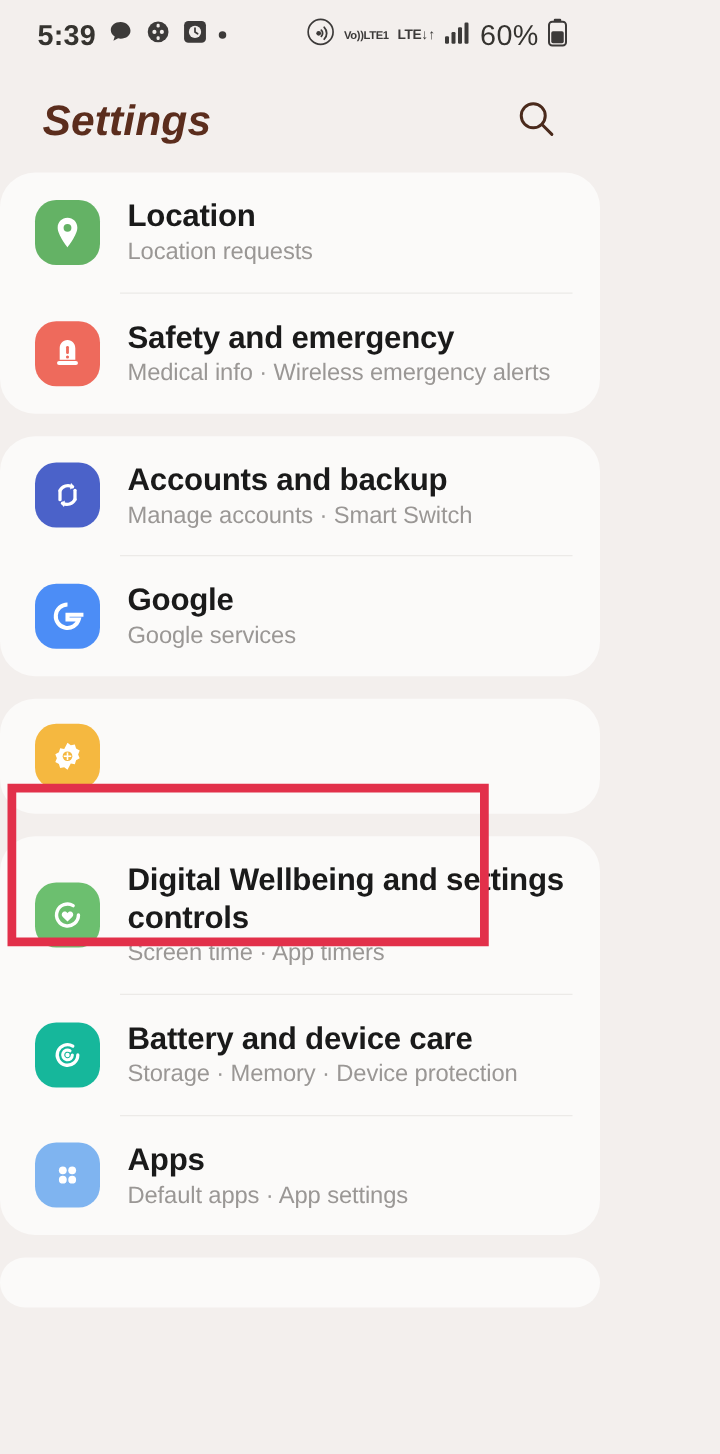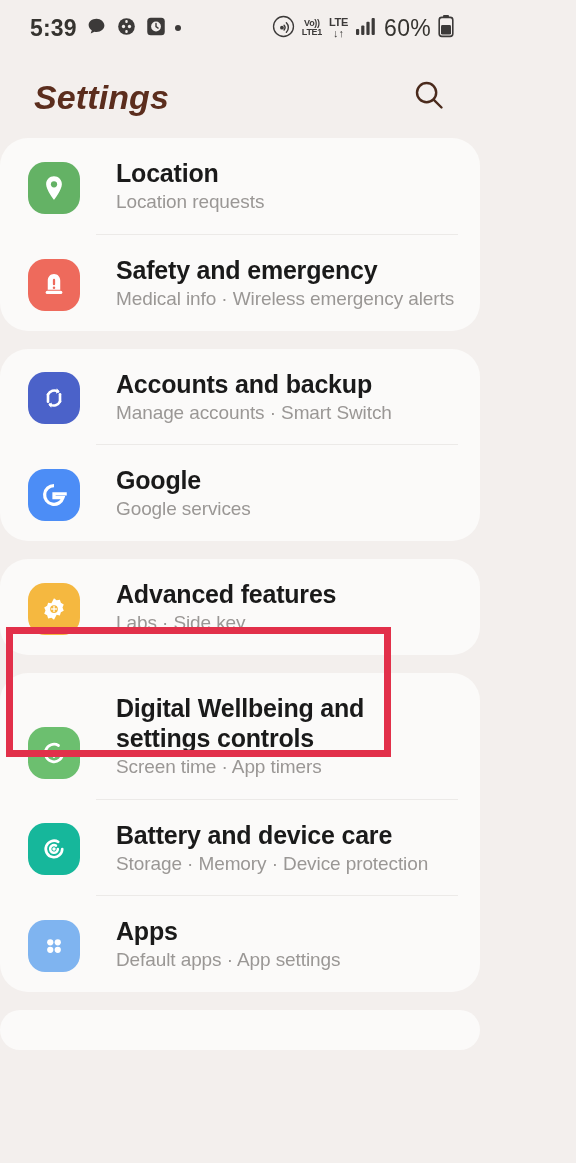--- a/index.html
+++ b/index.html
@@ -13,24 +13,24 @@
 
   
   .statusbar {
     height: 56px; display: flex; align-items: center;
     padding: 0 26px 0 30px; color: #3c3a39;
   }
   .sb-left { display: flex; align-items: center; gap: 9px; }
   .sb-time { font-size: 23px; font-weight: 700; letter-spacing: .2px; color: #35332f; }
   .sb-right { margin-left: auto; display: flex; align-items: center; gap: 7px; }
   .sb-battery-text { font-size: 23px; font-weight: 400; color: #35332f; letter-spacing:.3px;}
-  .volte { display:flex; flex-direction:column; align-items:center; line-height:1; font-weight:800;}
+  .volte { display:flex; flex-direction:row; align-items:center; line-height:1; font-weight:800;}
   .volte .t { font-size: 9px; letter-spacing:-.3px; }
   .volte .b { font-size: 9px; letter-spacing:-.3px; }
-  .ltebox { display:flex; flex-direction:column; align-items:center; line-height:1; font-weight:800;}
+  .ltebox { display:flex; flex-direction:row; align-items:center; line-height:1; font-weight:800;}
   .ltebox .t { font-size: 11px; letter-spacing:-.3px; }
   .ltebox .b { font-size: 11px; }
   .dot-ind { width:6px; height:6px; border-radius:50%; background:#3c3a39; display:inline-block; }
 
   
   .header {
     height: 82px; display: flex; align-items: center;
     padding: 0 28px 0 34px;
     font-style: italic;
   }
@@ -42,21 +42,21 @@
   
   .list { padding: 0 0 0 0; }
   .card {
     background: #fbfaf9;
     border-radius: 28px;
     margin: 0 0 18px 0;
     overflow: hidden;
   }
   .card.first { border-top-left-radius: 28px; border-top-right-radius: 28px; }
 
-  .row { display: flex; align-items: flex-end; padding: 20px 24px 20px 28px; min-height: 92px; gap: 14px; }
+  .row { display: flex; align-items: center; padding: 20px 24px 20px 28px; min-height: 92px; }
   .row .ico { flex: 0 0 52px; height: 52px; margin-right: 22px; }
   .row .txt { flex: 1 1 auto; min-width: 0; }
   .row .title {
     font-size: 25px; font-weight: 700; color: #1a1a1a; line-height: 1.2;
     letter-spacing: -.2px;
   }
   .row .sub {
     font-size: 19px; color: #9a9795; margin-top: 2px; line-height: 1.25;
     letter-spacing: -.1px;
   }
@@ -230,24 +230,20 @@
         <div class="ico">
           <div class="sq" style="background:#f5b840;">
             <svg width="30" height="30" viewBox="0 0 24 24">
               <path fill="#ffffff" d="M12 3.4l2.1 1.6 2.6-.5.8 2.5 2.3 1.3-1 2.5 1 2.5-2.3 1.3-.8 2.5-2.6-.5L12 20.6l-2.1-1.6-2.6.5-.8-2.5-2.3-1.3 1-2.5-1-2.5 2.3-1.3.8-2.5 2.6.5z"></path>
               <circle cx="12" cy="12" r="3.1" fill="#f5b840"></circle>
               <rect x="11.5" y="9.6" width="1" height="4.8" fill="#ffffff"></rect>
               <rect x="9.6" y="11.5" width="4.8" height="1" fill="#ffffff"></rect>
             </svg>
           </div>
         </div>
-        <div class="txt">
-          <div class="title">Advanced features</div>
-          <div class="sub">Labs  ·  Side key</div>
-        </div>
       </div>
     </div>
 
     <div class="card">
       <div class="row">
         <div class="ico">
           <div class="sq" style="background:#6cbf6f;">
             <svg width="30" height="30" viewBox="0 0 24 24">
               <path d="M19 12a7 7 0 1 1-3.4-6" stroke="#ffffff" stroke-width="2.2" fill="none" stroke-linecap="round"></path>
               <path fill="#ffffff" d="M12 16.2l-3-2.9c-1-1-.9-2.6.2-3.3.9-.6 2-.3 2.6.5l.2.3.2-.3c.6-.8 1.7-1.1 2.6-.5 1.1.7 1.2 2.3.2 3.3z"></path>

